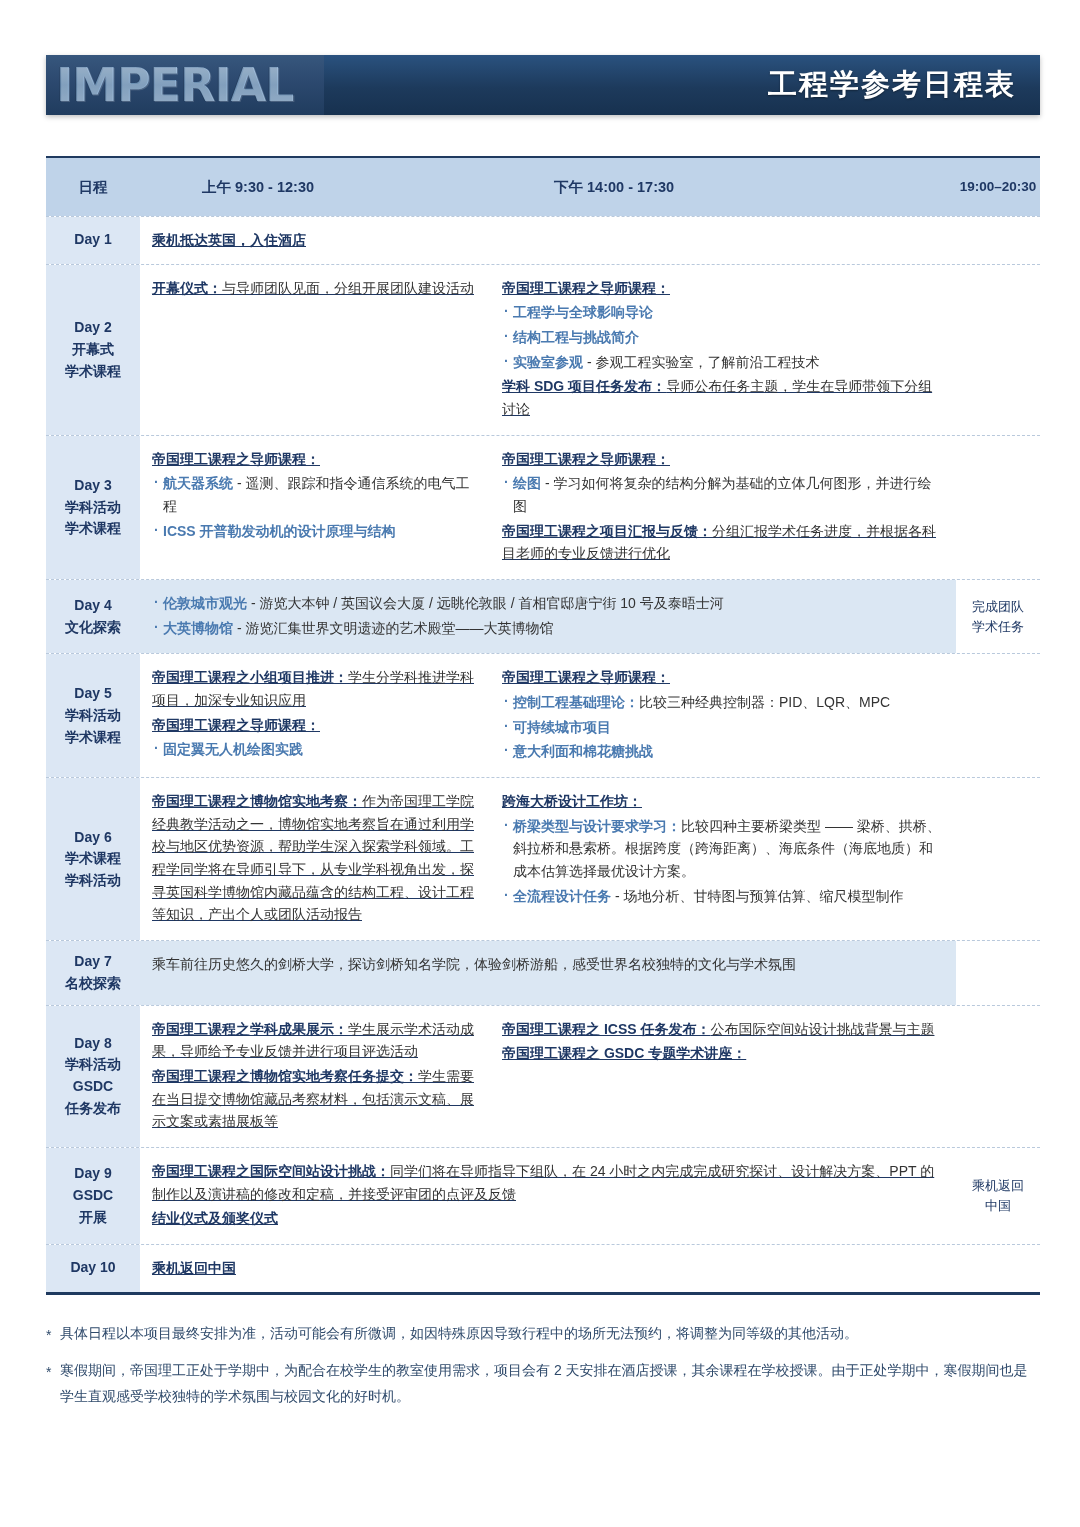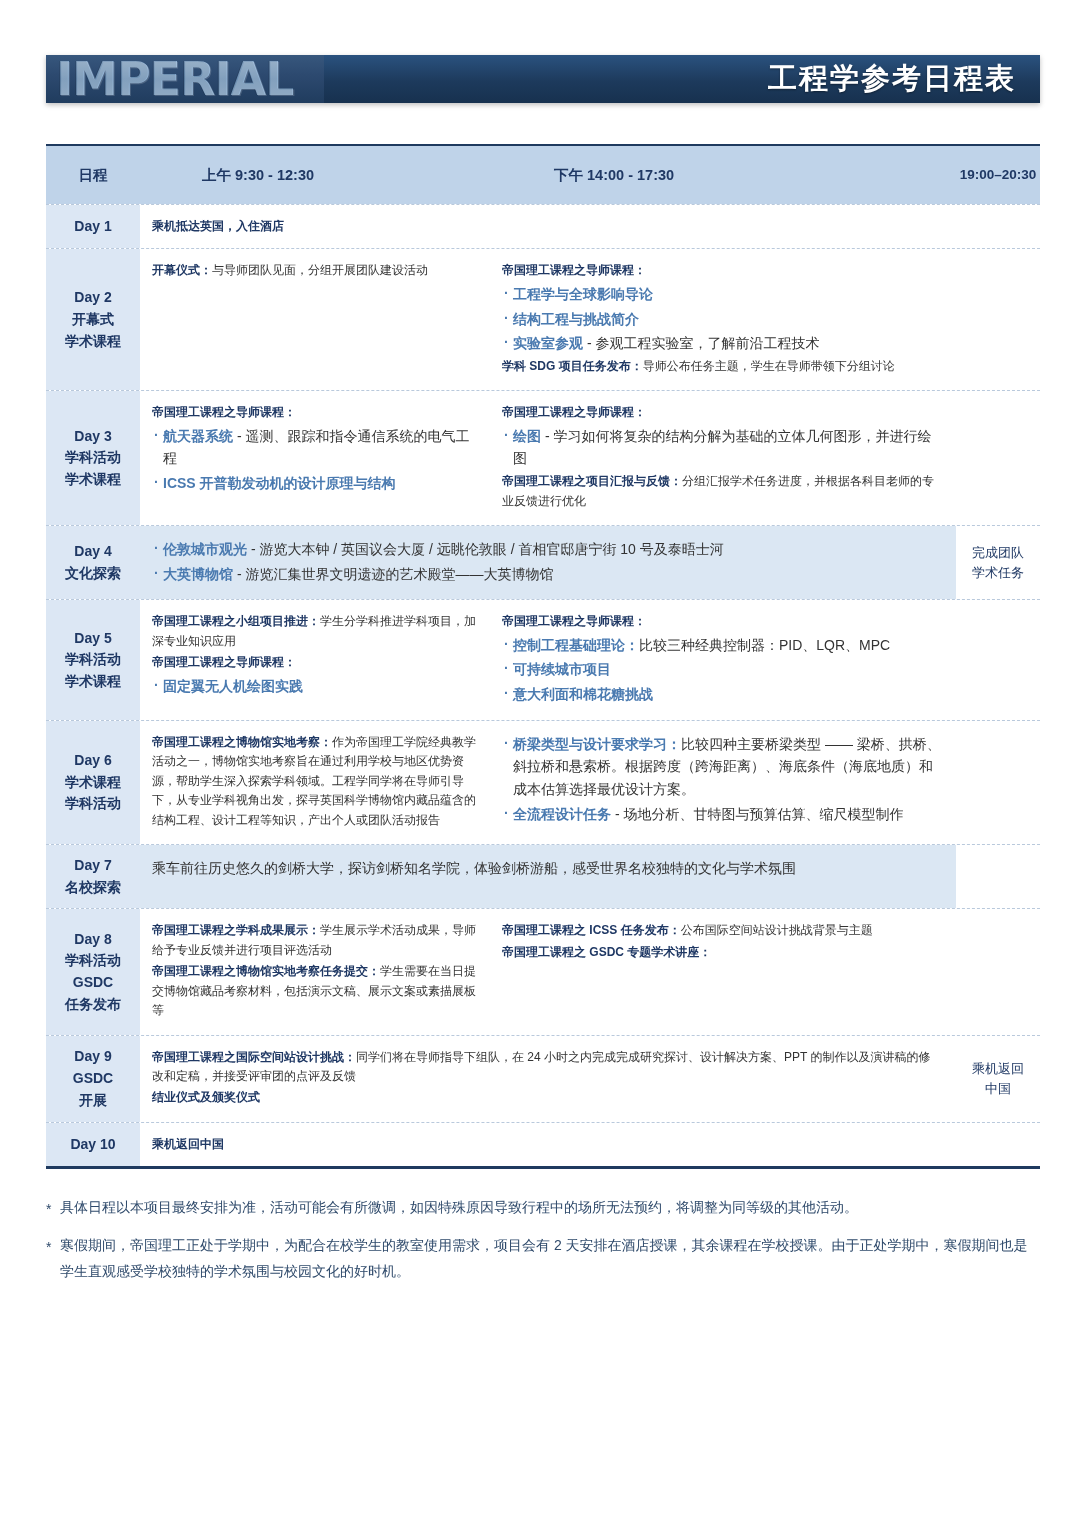--- a/index.html
+++ b/index.html
@@ -13,21 +13,21 @@
     height: 1527px;
     font-family: "Liberation Sans", "DejaVu Sans", sans-serif;
     color: #2b2b2b;
     overflow: hidden;
   }
 
   
   .banner {
     position: relative;
     margin: 55px 40px 0 46px;
-    height: 48px;
+    height: 60px;
     background: linear-gradient(180deg, #2a527f 0%, #1d3a5c 55%, #17314f 100%);
     display: flex;
     align-items: center;
     justify-content: flex-end;
     overflow: hidden;
     box-shadow: 0 2px 5px rgba(0,0,0,0.25);
   }
   .banner-logo {
     position: absolute;
     left: 10px;
@@ -144,22 +144,23 @@
     justify-content: center;
     align-items: center;
     line-height: 1.35;
   }
 
   
   .blk { margin-bottom: 2px; }
   .ttl {
     color: #1f3864;
     font-weight: 700;
-    font-size: 12px;
+    font-size: 14px;
     line-height: 1.62;
+    text-decoration: underline;
   }
   .ttl .norm {
     font-weight: 400;
     color: #333333;
   }
   .plain {
     color: #333333;
     font-size: 14px;
     line-height: 1.62;
   }
@@ -303,20 +304,21 @@
       <div class="row">
         <div class="c-day">
           <div>Day 6</div>
           <div>学术课程</div>
           <div>学科活动</div>
         </div>
         <div class="c-mor">
           <div class="ttl blk"><span>帝国理工课程之博物馆实地考察：</span><span class="norm">作为帝国理工学院经典教学活动之一，博物馆实地考察旨在通过利用学校与地区优势资源，帮助学生深入探索学科领域。工程学同学将在导师引导下，从专业学科视角出发，探寻英国科学博物馆内藏品蕴含的结构工程、设计工程等知识，产出个人或团队活动报告</span></div>
         </div>
         <div class="c-aft">
+          <div class="ttl blk"><span>跨海大桥设计工作坊：</span></div>
           <div class="bullet blk"><span class="bhead">桥梁类型与设计要求学习：</span><span class="brest">比较四种主要桥梁类型 —— 梁桥、拱桥、斜拉桥和悬索桥。根据跨度（跨海距离）、海底条件（海底地质）和成本估算选择最优设计方案。</span></div>
           <div class="bullet blk"><span class="bhead">全流程设计任务</span><span class="brest"> - 场地分析、甘特图与预算估算、缩尺模型制作</span></div>
         </div>
         <div class="c-eve"></div>
       </div>
       <div class="row highlight">
         <div class="c-day">
           <div>Day 7</div>
           <div>名校探索</div>
         </div>

